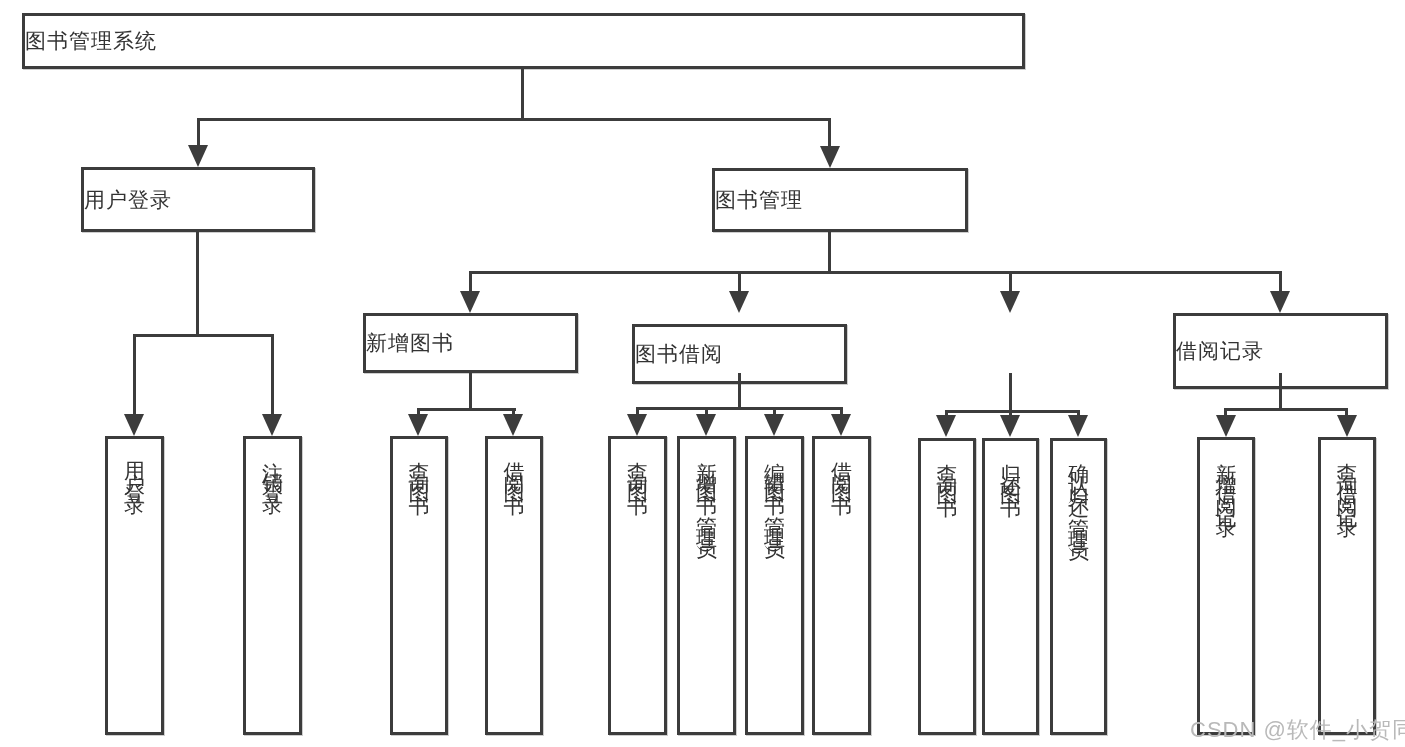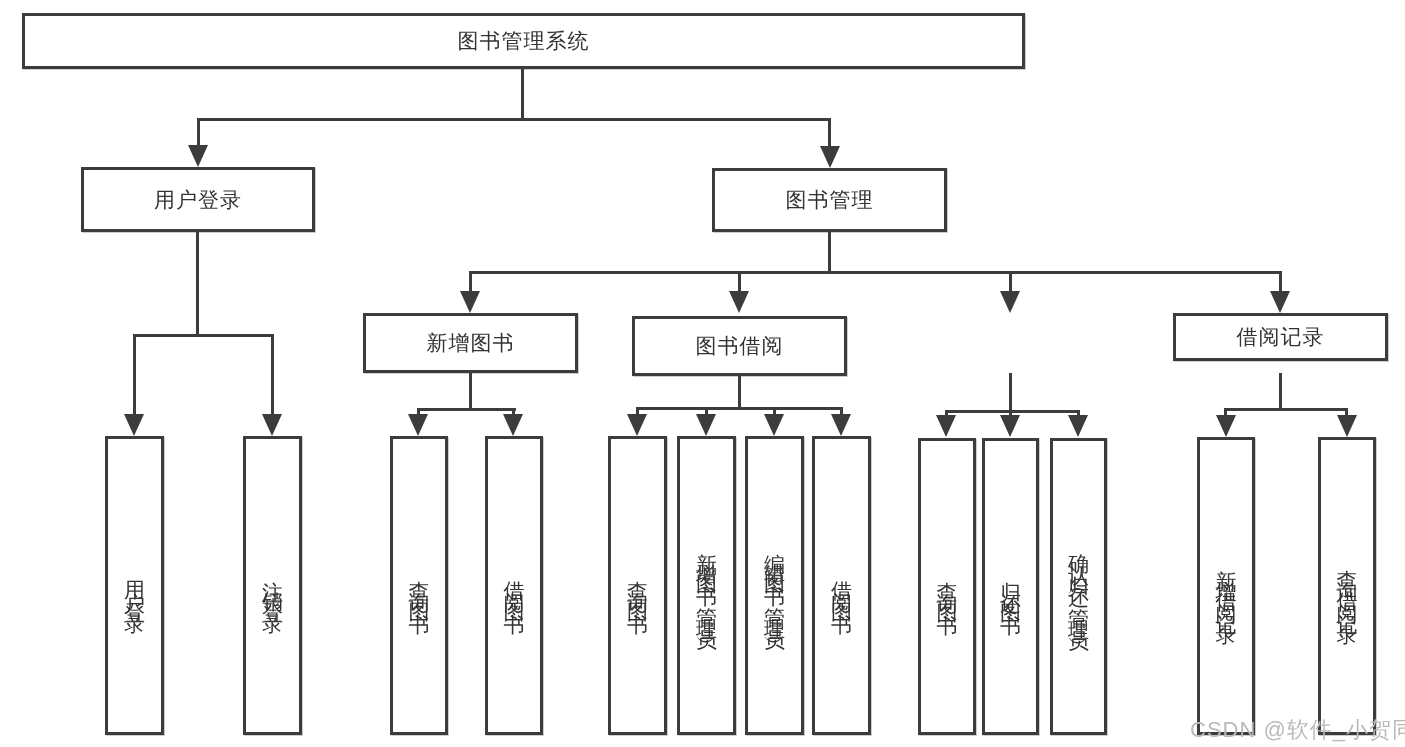--- a/index.html
+++ b/index.html
@@ -10,21 +10,20 @@
     font-family:"Liberation Sans",sans-serif;
     overflow:hidden;
   }
   .box{
     position:absolute;
     box-sizing:border-box;
     background:#fff;
     border:3px solid #3c3c3c;
     display:flex;
     align-items:center;
-    justify-content:center;
     color:#333333;
     font-size:21px;
     letter-spacing:1px;
     box-shadow:1px 1px 0 rgba(60,60,60,.25);
   }
   .leaf{
     writing-mode:vertical-rl;
     text-orientation:mixed;
     letter-spacing:11px;
     font-size:21px;
@@ -59,21 +58,21 @@
   <div class="v" style="left:521px;top:69px;height:49px"></div>
   <div class="h" style="left:197px;top:118px;width:634px"></div>
   <div class="v" style="left:197px;top:118px;height:30px"></div>
   <div class="a" style="left:188px;top:145px"></div>
   <div class="v" style="left:828px;top:118px;height:30px"></div>
   <div class="a" style="left:820px;top:146px"></div>
 
   <div class="box" style="left:81px;top:167px;width:234px;height:65px">
     <span>用户登录</span>
   </div>
-  <div class="box" style="left:712px;top:168px;width:235px;height:64px">
+  <div class="box" style="left:712px;top:168px;width:256px;height:64px">
     <span>图书管理</span>
   </div>
 
   <div class="v" style="left:196px;top:232px;height:102px"></div>
   <div class="h" style="left:133px;top:334px;width:141px"></div>
   <div class="v" style="left:133px;top:334px;height:82px"></div>
   <div class="a" style="left:124px;top:414px"></div>
   <div class="v" style="left:271px;top:334px;height:82px"></div>
   <div class="a" style="left:262px;top:414px"></div>
 
@@ -84,24 +83,24 @@
   <div class="v" style="left:738px;top:271px;height:22px"></div>
   <div class="a" style="left:729px;top:291px"></div>
   <div class="v" style="left:1009px;top:271px;height:22px"></div>
   <div class="a" style="left:1000px;top:291px"></div>
   <div class="v" style="left:1279px;top:271px;height:22px"></div>
   <div class="a" style="left:1270px;top:291px"></div>
 
   <div class="box" style="left:363px;top:313px;width:215px;height:60px">
     <span>新增图书</span>
   </div>
-  <div class="box" style="left:632px;top:316px;width:215px;height:60px">
+  <div class="box" style="left:632px;top:324px;width:215px;height:60px">
     <span>图书借阅</span>
   </div>
-  <div class="box" style="left:1173px;top:313px;width:215px;height:48px">
+  <div class="box" style="left:1173px;top:313px;width:215px;height:76px">
     <span>借阅记录</span>
   </div>
 
   <div class="v" style="left:469px;top:373px;height:35px"></div>
   <div class="h" style="left:417px;top:408px;width:99px"></div>
   <div class="v" style="left:417px;top:408px;height:9px"></div>
   <div class="a" style="left:408px;top:414px"></div>
   <div class="v" style="left:512px;top:408px;height:9px"></div>
   <div class="a" style="left:503px;top:414px"></div>
 

